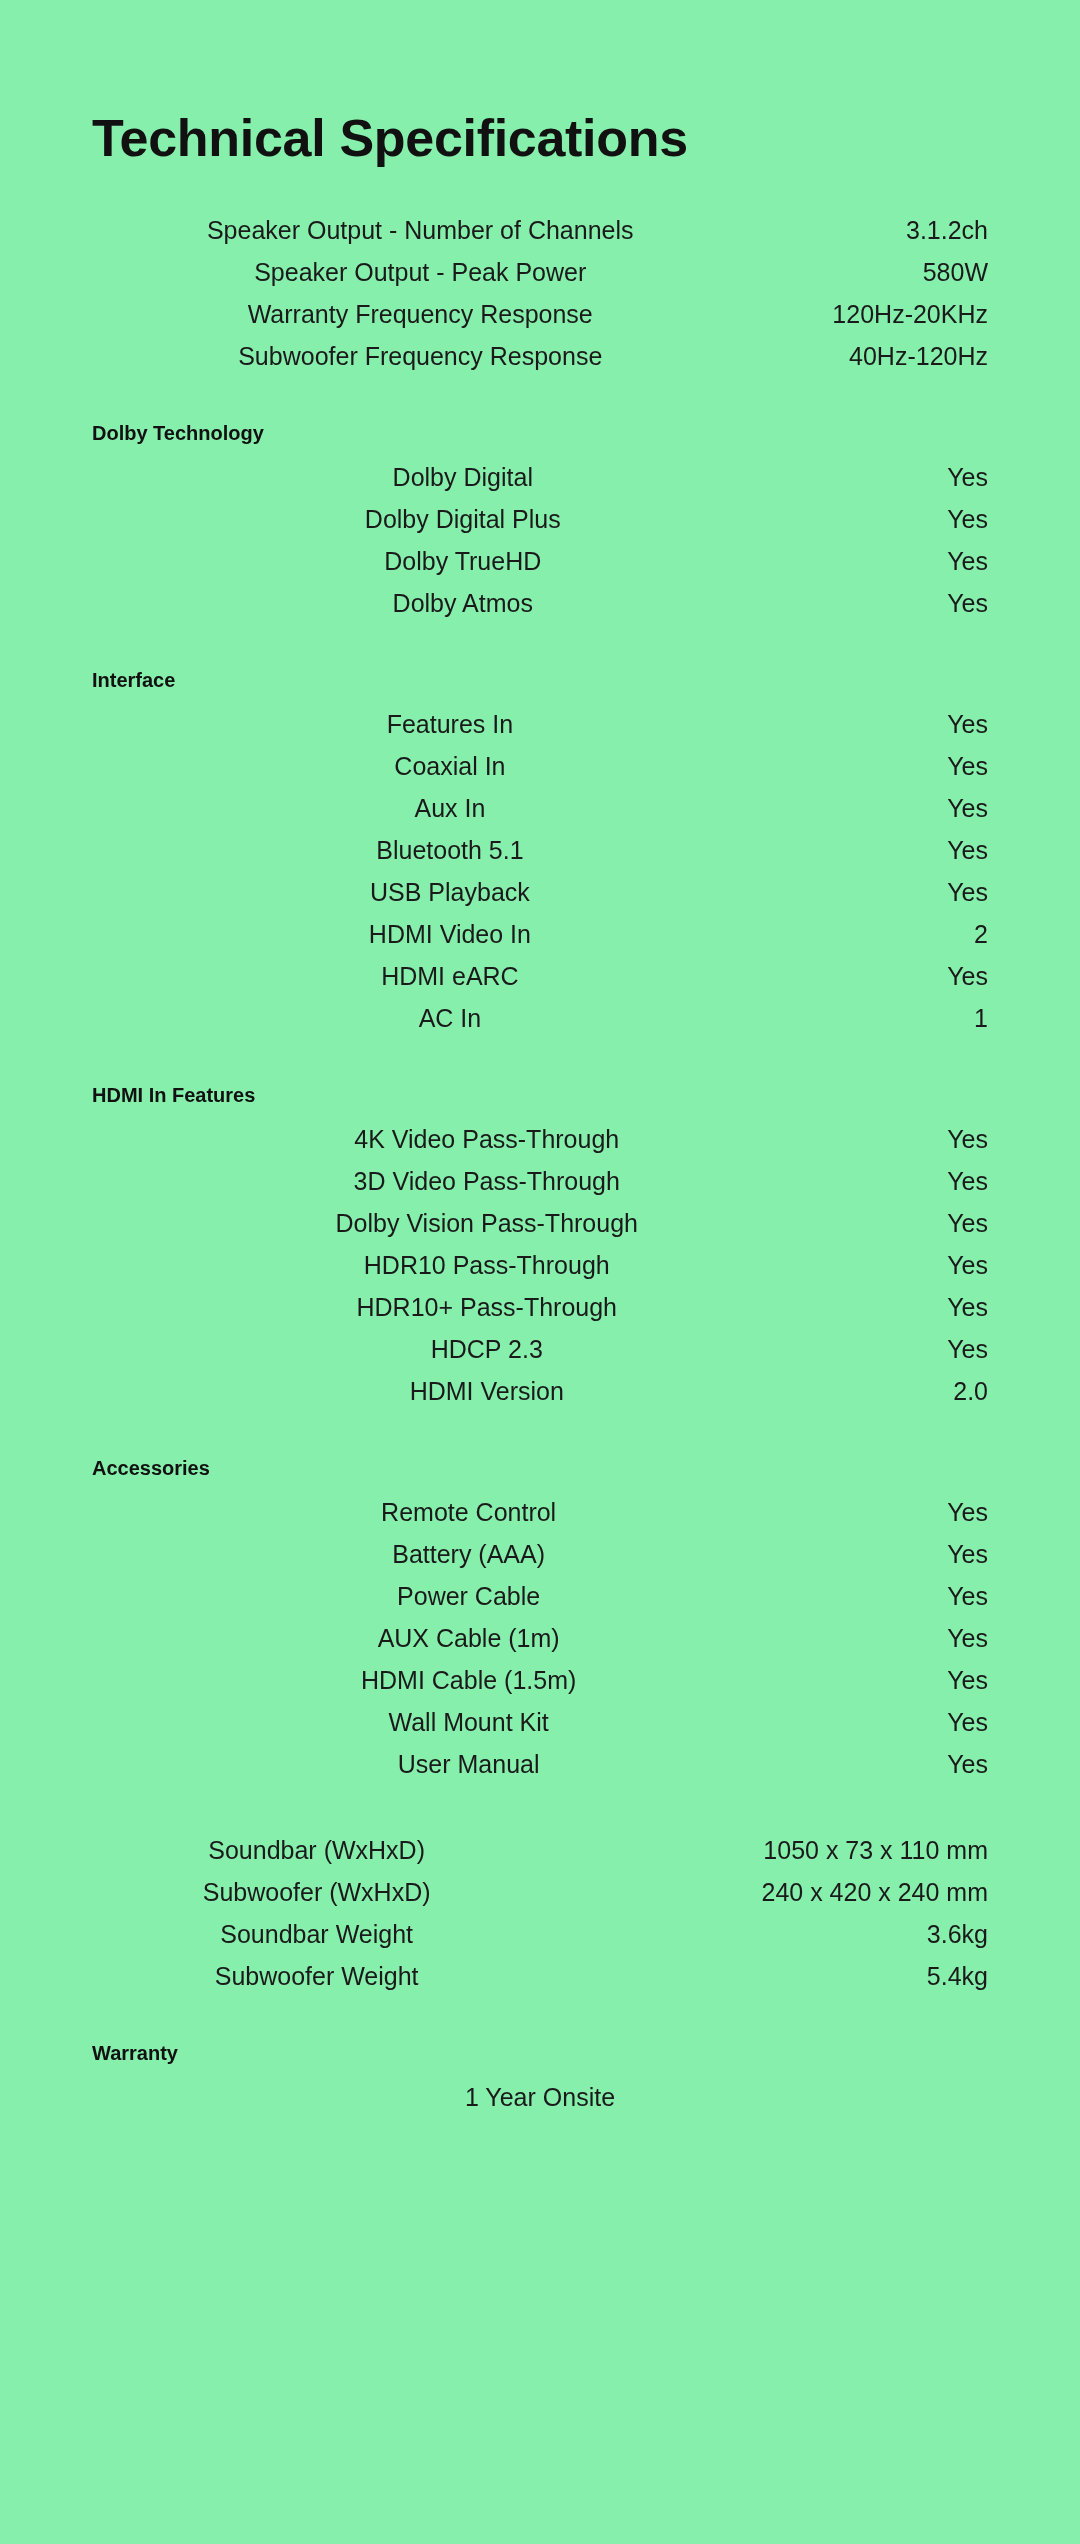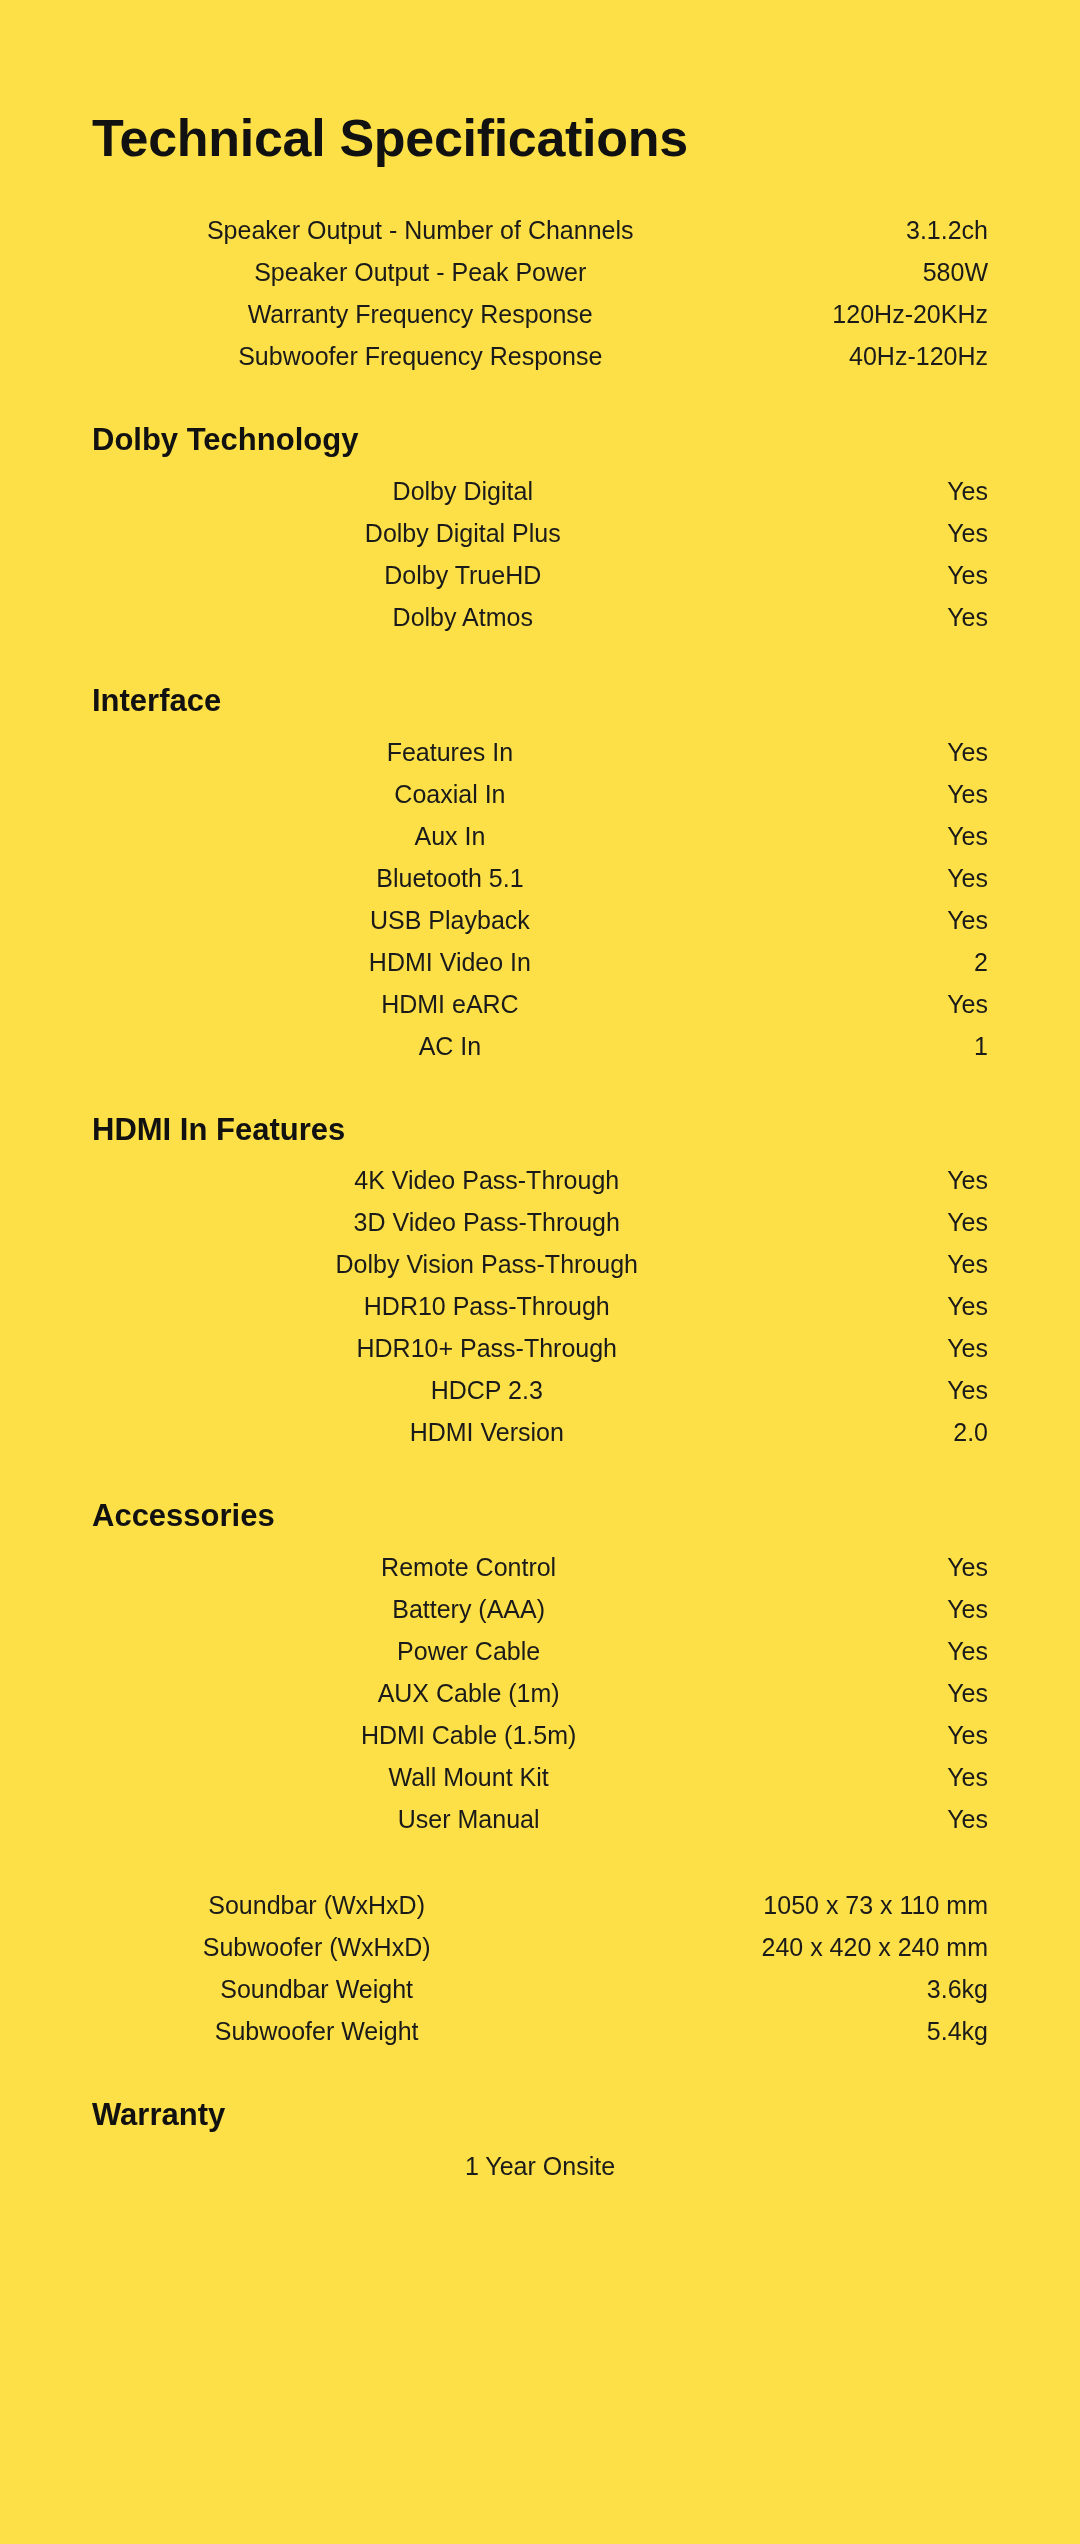--- a/index.html
+++ b/index.html
@@ -12,38 +12,38 @@
     min-height: 2544px;
     font-family: "Liberation Sans", sans-serif;
     color: #111111;
     -webkit-font-smoothing: antialiased;
   }
   .page {
     width: 1080px;
     min-height: 2544px;
     box-sizing: border-box;
     padding: 110px 92px 60px 92px;
-    background: #fde047;
+    background: #86efac;
   }
   .page-title {
     font-size: 52px;
     font-weight: bold;
     letter-spacing: -0.3px;
     color: #111111;
     margin: 0 0 42px 0;
     line-height: 1.1;
   }
   .section {
     margin: 0 0 0 0;
   }
   .section + .section {
     margin-top: 44px;
   }
   .section-title {
-    font-size: 31px;
+    font-size: 20px;
     font-weight: bold;
     color: #111111;
     margin: 0 0 10px 0;
     line-height: 1.25;
   }
   .spec-table {
     width: 100%;
     border-collapse: collapse;
   }
   .spec-row {

